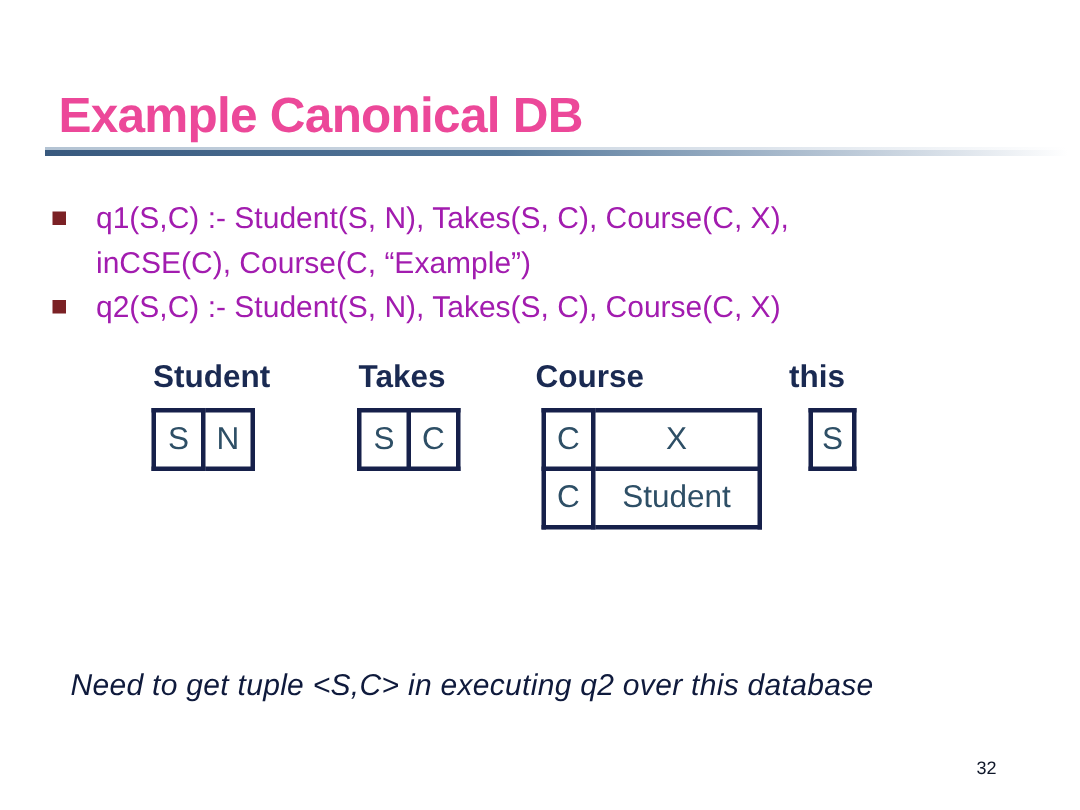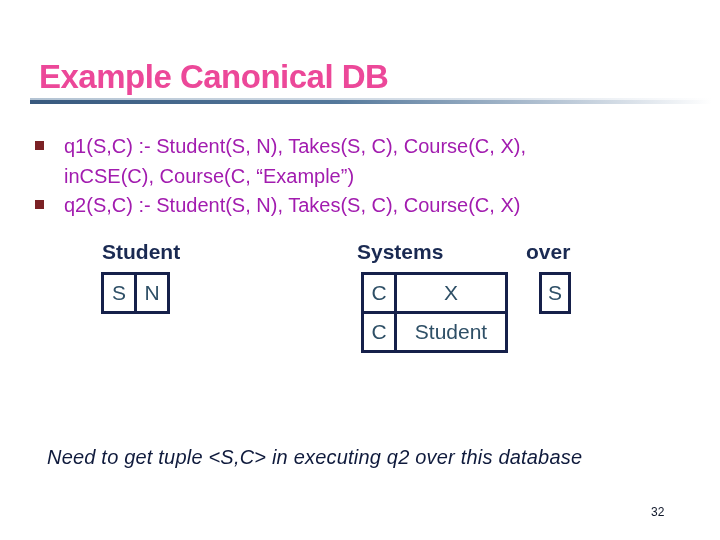--- a/index.html
+++ b/index.html
@@ -142,39 +142,50 @@
     <table class="rel">
       <tbody>
           <tr>
         <td>S</td>
         <td>N</td>
       </tr>
     </tbody>
       </table>
   </div>
 
+  <div class="tbl-group group-takes">
+    <div class="tbl-label">Takes</div>
+    <table class="rel">
+      <tbody>
+          <tr>
+        <td>S</td>
+        <td>C</td>
+      </tr>
+    </tbody>
+      </table>
+  </div>
 
   <div class="tbl-group group-course">
-    <div class="tbl-label">Systems</div>
+    <div class="tbl-label">Course</div>
     <table class="rel">
       <tbody>
           <tr>
         <td class="col-key">C</td>
         <td class="col-val">X</td>
       </tr>
       <tr>
         <td class="col-key">C</td>
         <td class="col-val">Student</td>
       </tr>
     </tbody>
       </table>
   </div>
 
   <div class="tbl-group group-incse">
-    <div class="tbl-label">over</div>
+    <div class="tbl-label">this</div>
     <table class="rel">
       <tbody>
           <tr>
         <td>S</td>
       </tr>
     </tbody>
       </table>
   </div>
 
   <div class="footer-note">Need to get tuple &lt;S,C&gt; in executing q2 over this database</div>

